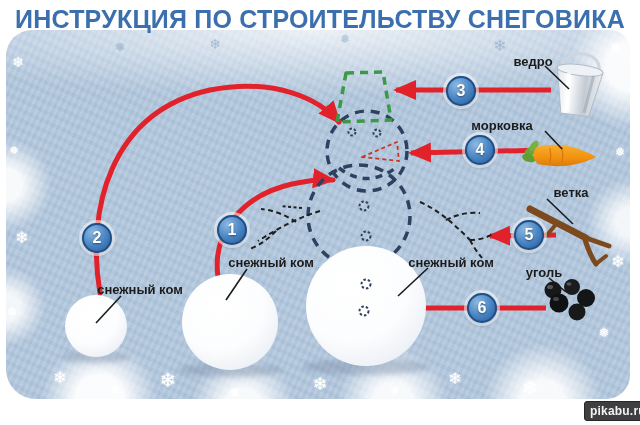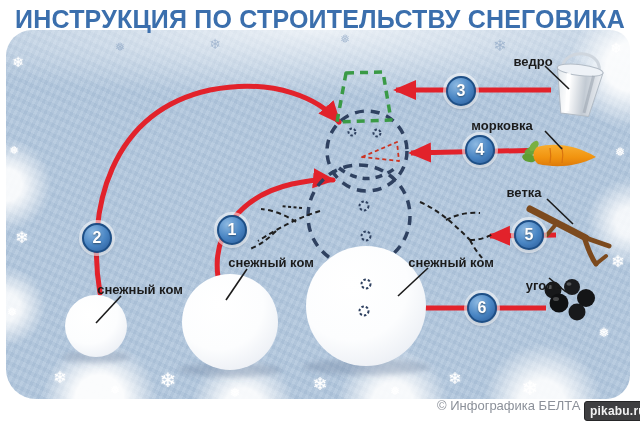--- a/index.html
+++ b/index.html
@@ -217,22 +217,21 @@
 
   <div class="badge" style="left:217px;top:215px;">1</div>
   <div class="badge" style="left:82px;top:223px;">2</div>
   <div class="badge" style="left:446px;top:76px;">3</div>
   <div class="badge" style="left:465px;top:135px;">4</div>
   <div class="badge" style="left:514px;top:220px;">5</div>
   <div class="badge" style="left:467px;top:293px;">6</div>
 
   <span class="lbl" style="left:533px;top:61px;text-align:right;">ведро</span>
   <span class="lbl" style="left:502px;top:125px;">морковка</span>
-  <span class="lbl" style="left:524px;top:192px;">ветка</span>
-  <span class="lbl" style="left:544px;top:285px;">уголь</span>
+  <span class="lbl" style="left:571px;top:192px;">ветка</span>
+  <span class="lbl" style="left:544px;top:272px;">уголь</span>
   <span class="lbl" style="left:140px;top:289px;">снежный ком</span>
   <span class="lbl" style="left:271px;top:262px;">снежный ком</span>
   <span class="lbl" style="left:451px;top:262px;">снежный ком</span>
 
-  <div class="credit">© Инфографика БЕЛТА</div>
   <div class="watermark">pikabu.ru</div>
 
 </div>
 
 </body></html>

